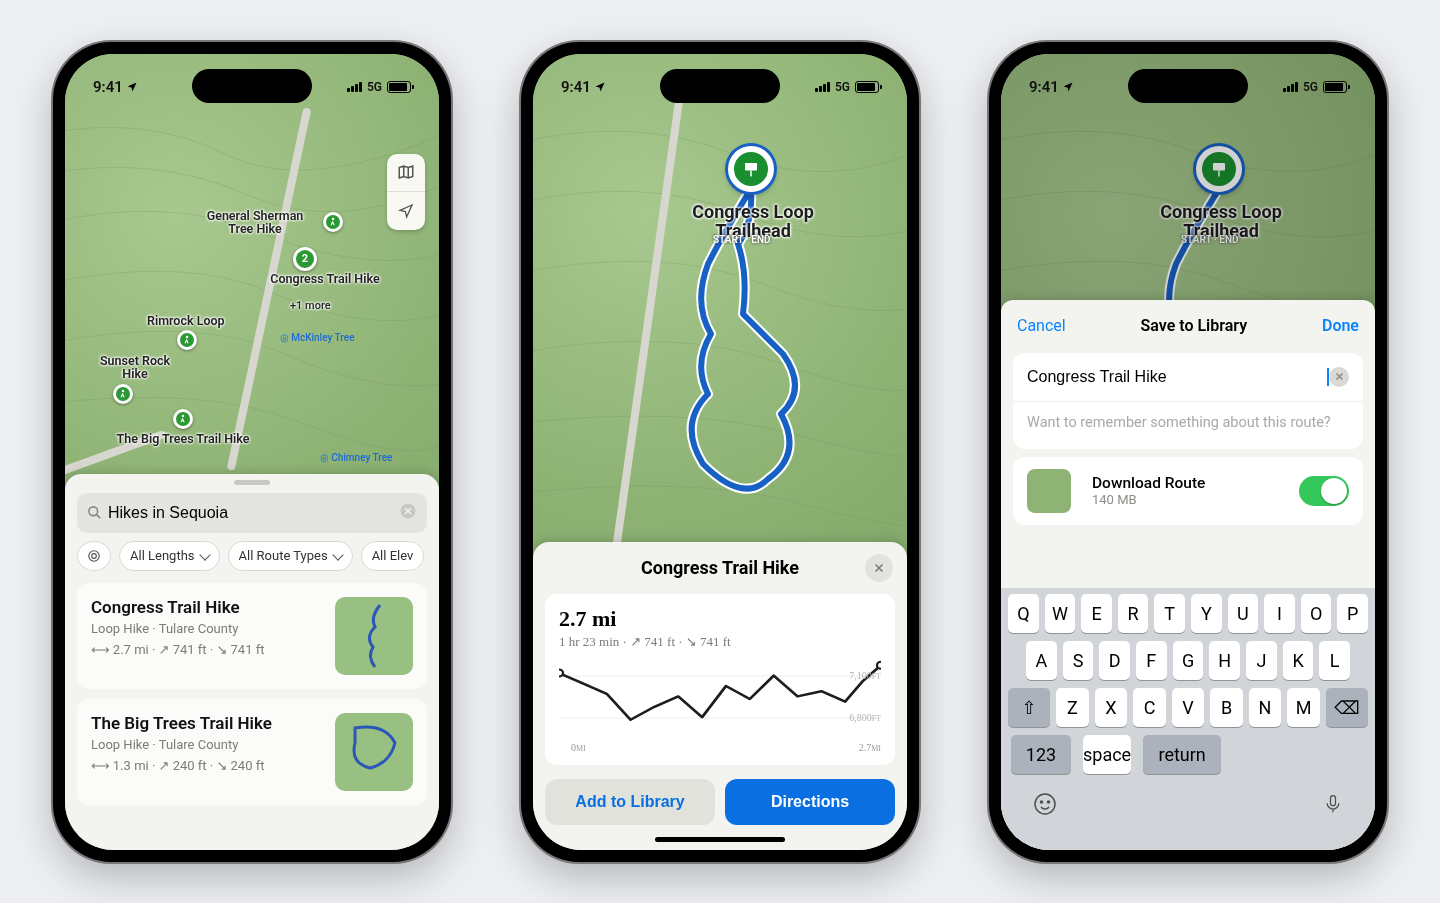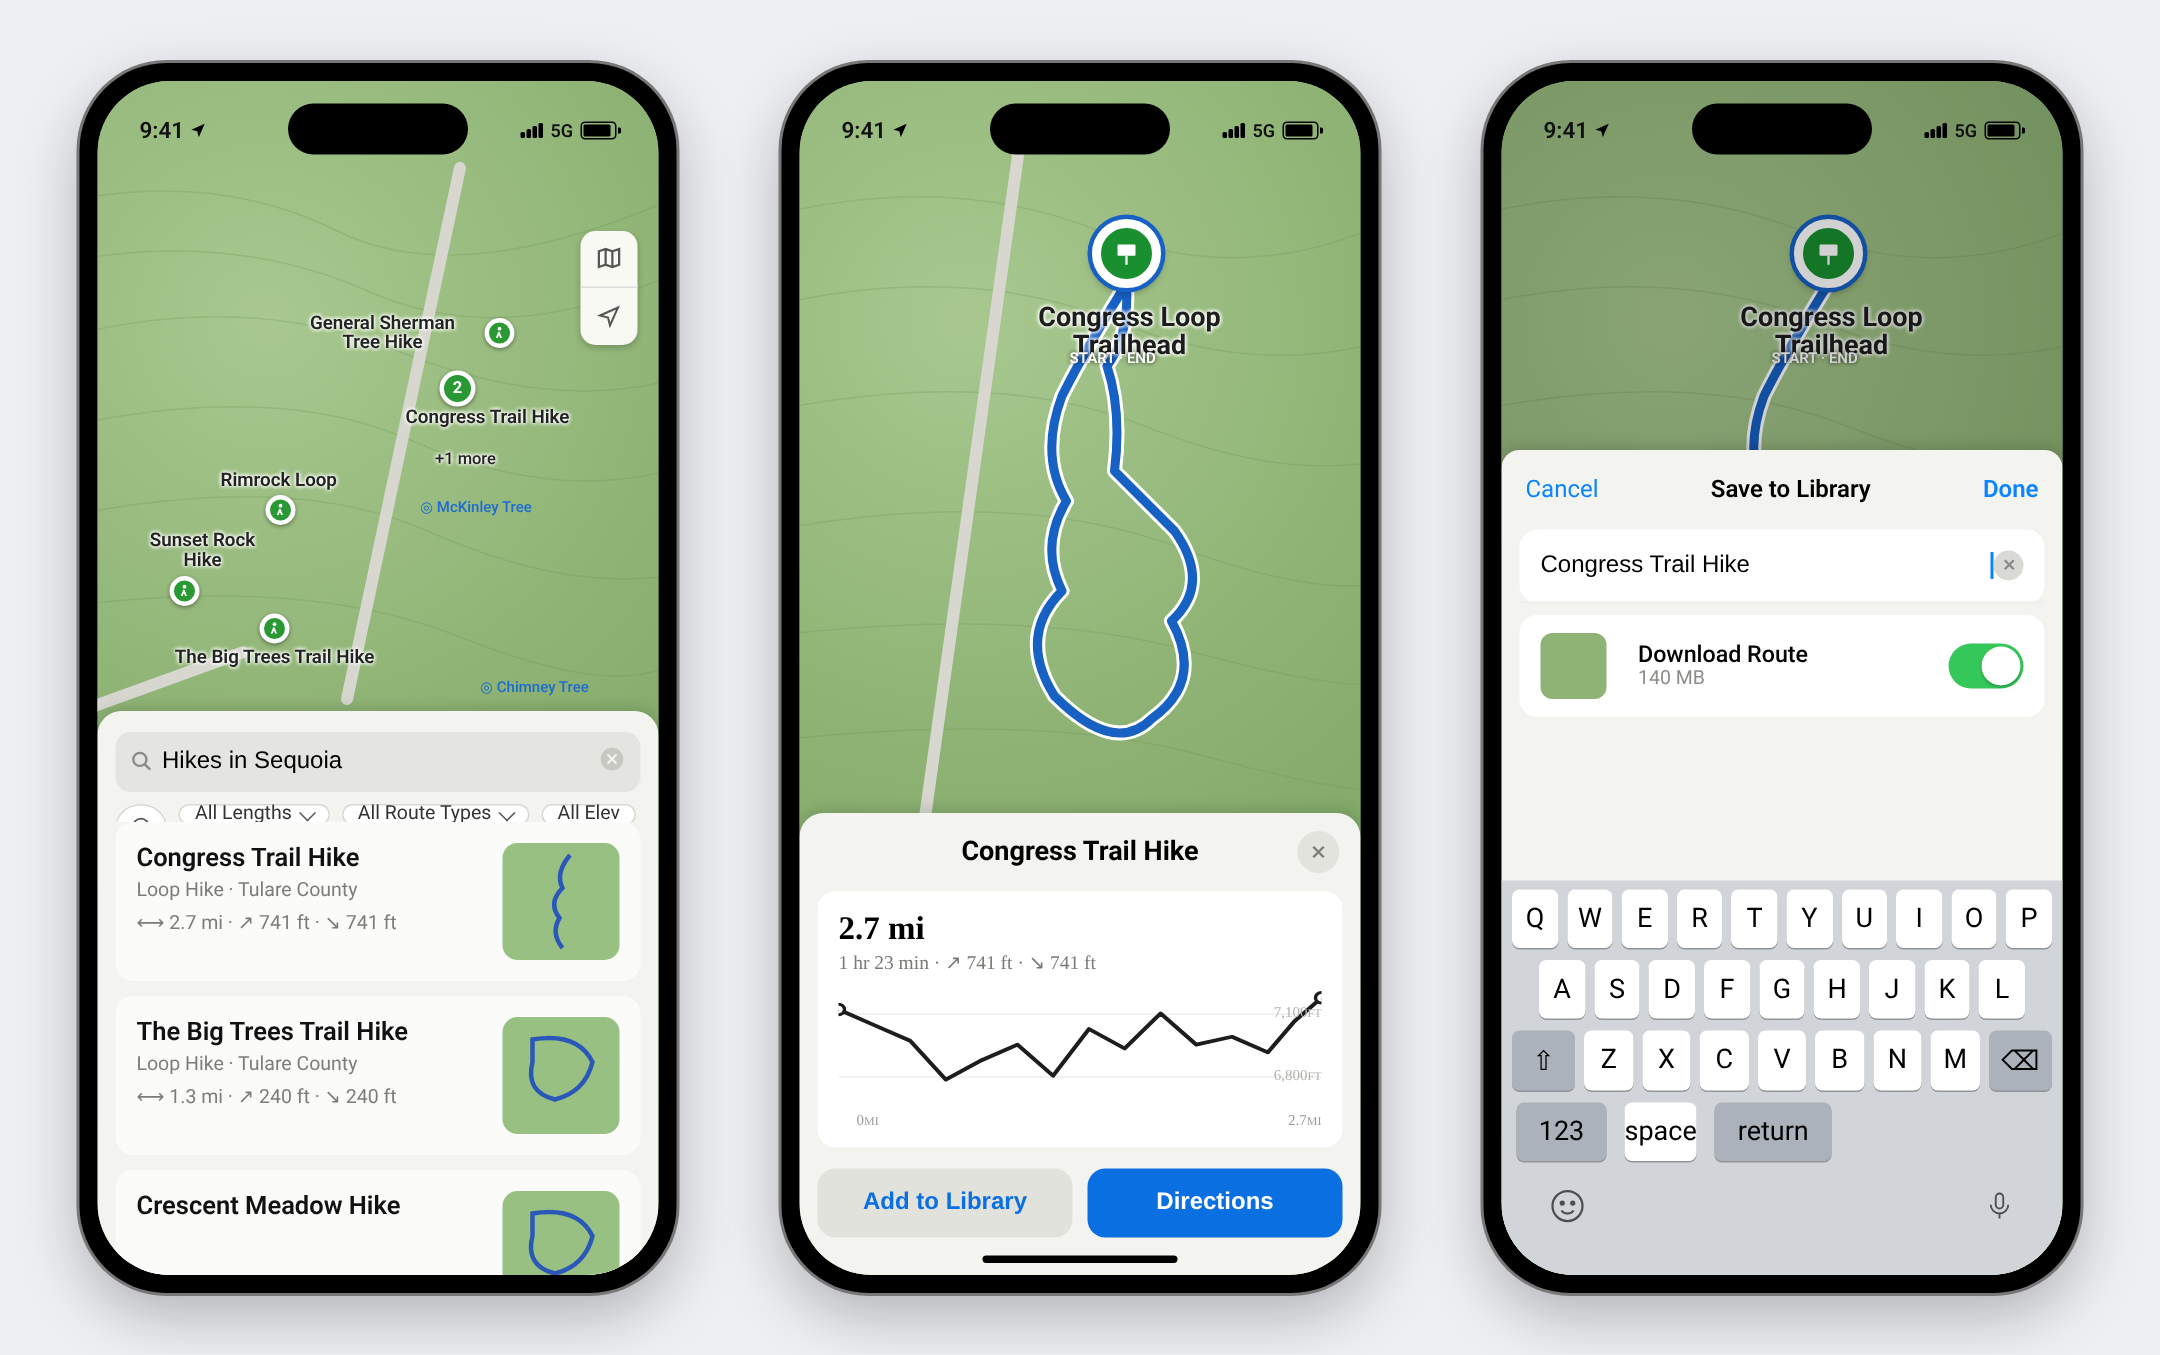--- a/index.html
+++ b/index.html
@@ -350,31 +350,20 @@
         <svg viewBox="0 0 78 78">
                 <path d="M45 8 Q35 20 40 30 Q30 40 38 50 Q32 60 40 70" fill="none" stroke="#2b57b8" stroke-width="3"></path>
               </svg>
       </div>
           </div>
           <div class="result-card">
       <div class="result-info">
         <div class="result-title">The Big Trees Trail Hike</div>
         <div class="result-sub">Loop Hike · Tulare County</div>
               <div class="result-meta">⟷ 1.3 mi · ↗ 240 ft · ↘ 240 ft</div>
-      </div>
-      <div class="route-thumb">
-        <svg viewBox="0 0 78 78">
-                <path d="M20 15 Q50 10 60 30 Q55 50 35 55 Q15 50 20 30 Z" fill="none" stroke="#2b57b8" stroke-width="3"></path>
-              </svg>
-      </div>
-          </div>
-          <div class="result-card">
-      <div class="result-info">
-        <div class="result-title">Crescent Meadow Hike</div>
-
       </div>
       <div class="route-thumb">
         <svg viewBox="0 0 78 78">
                 <path d="M20 15 Q50 10 60 30 Q55 50 35 55 Q15 50 20 30 Z" fill="none" stroke="#2b57b8" stroke-width="3"></path>
               </svg>
       </div>
           </div>
         </div>
     </div>
   </div>
@@ -525,20 +514,21 @@
       <div class="input-card">
         <div class="name-row">
           <input value="Congress Trail Hike" style="">
             <span class="cursor"></span>
           <span class="clear-circle">
             <svg width="9" height="9" viewBox="0 0 24 24" stroke="#888" stroke-width="4">
                 <path d="M4 4l16 16M20 4L4 20"></path>
               </svg>
           </span>
         </div>
+        <div class="note-row">Want to remember something about this route?</div>
       </div>
       <div class="download-card">
         <div class="download-thumb"></div>
         <div class="download-text">
           <div class="download-title">Download Route</div>
           <div class="download-sub">140 MB</div>
         </div>
         <div class="toggle"></div>
       </div>
 

